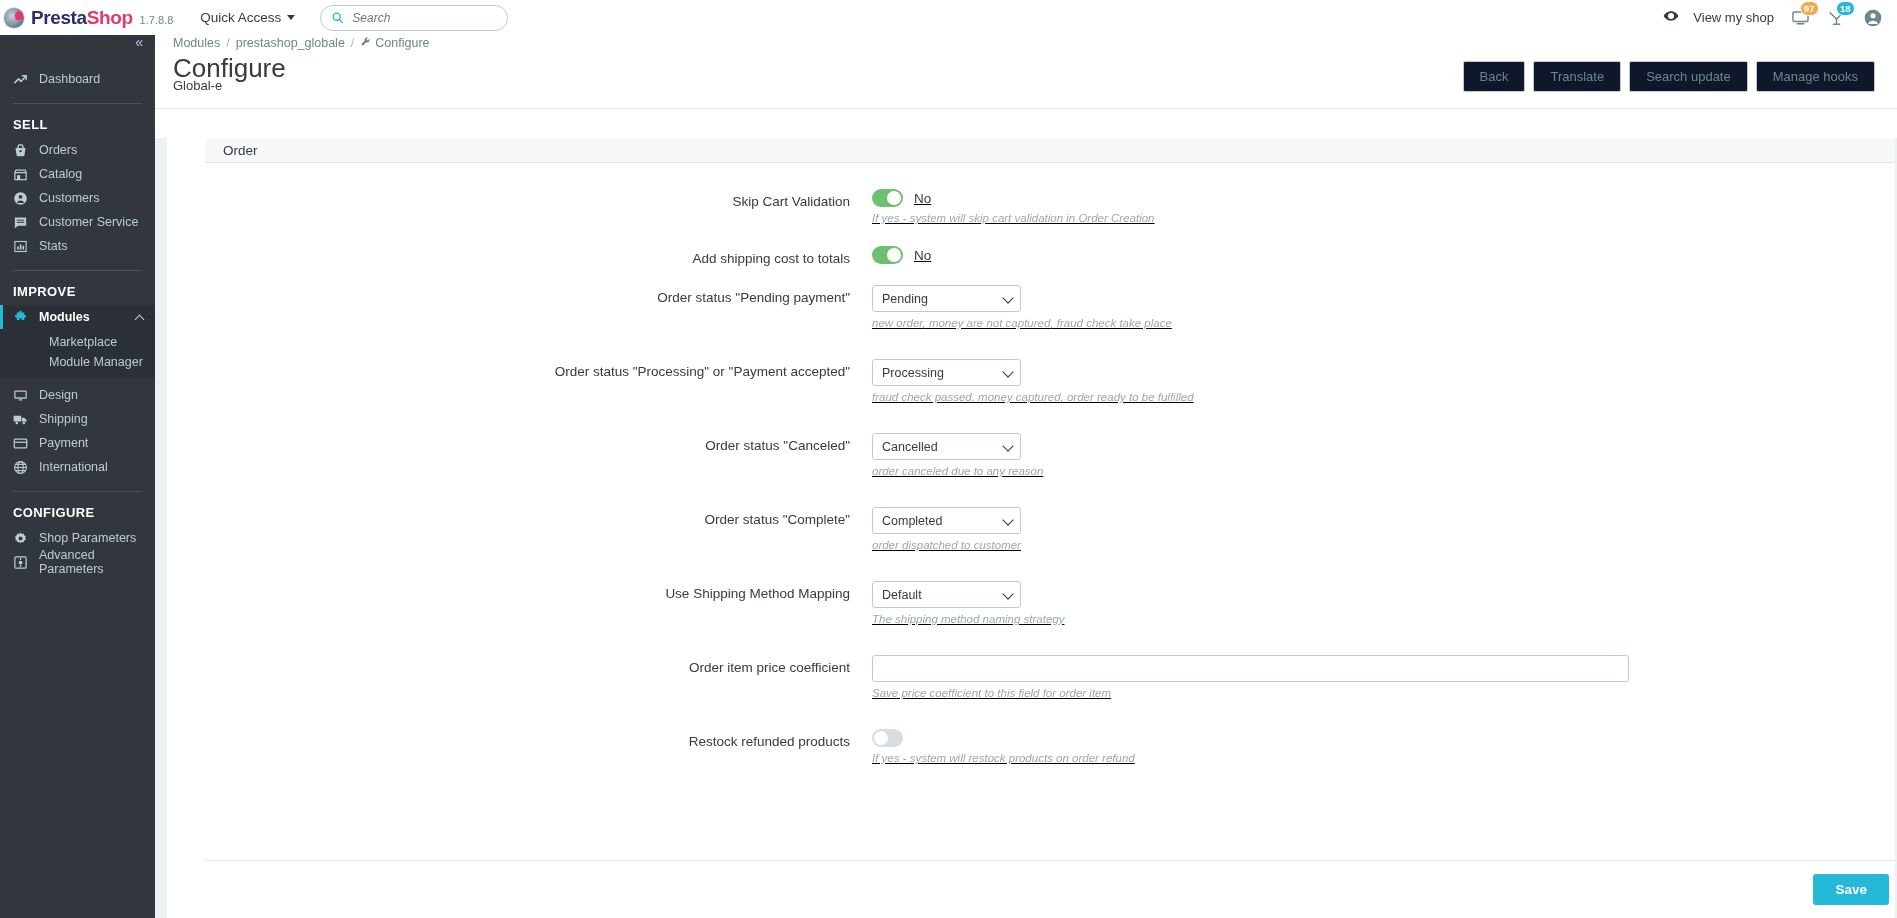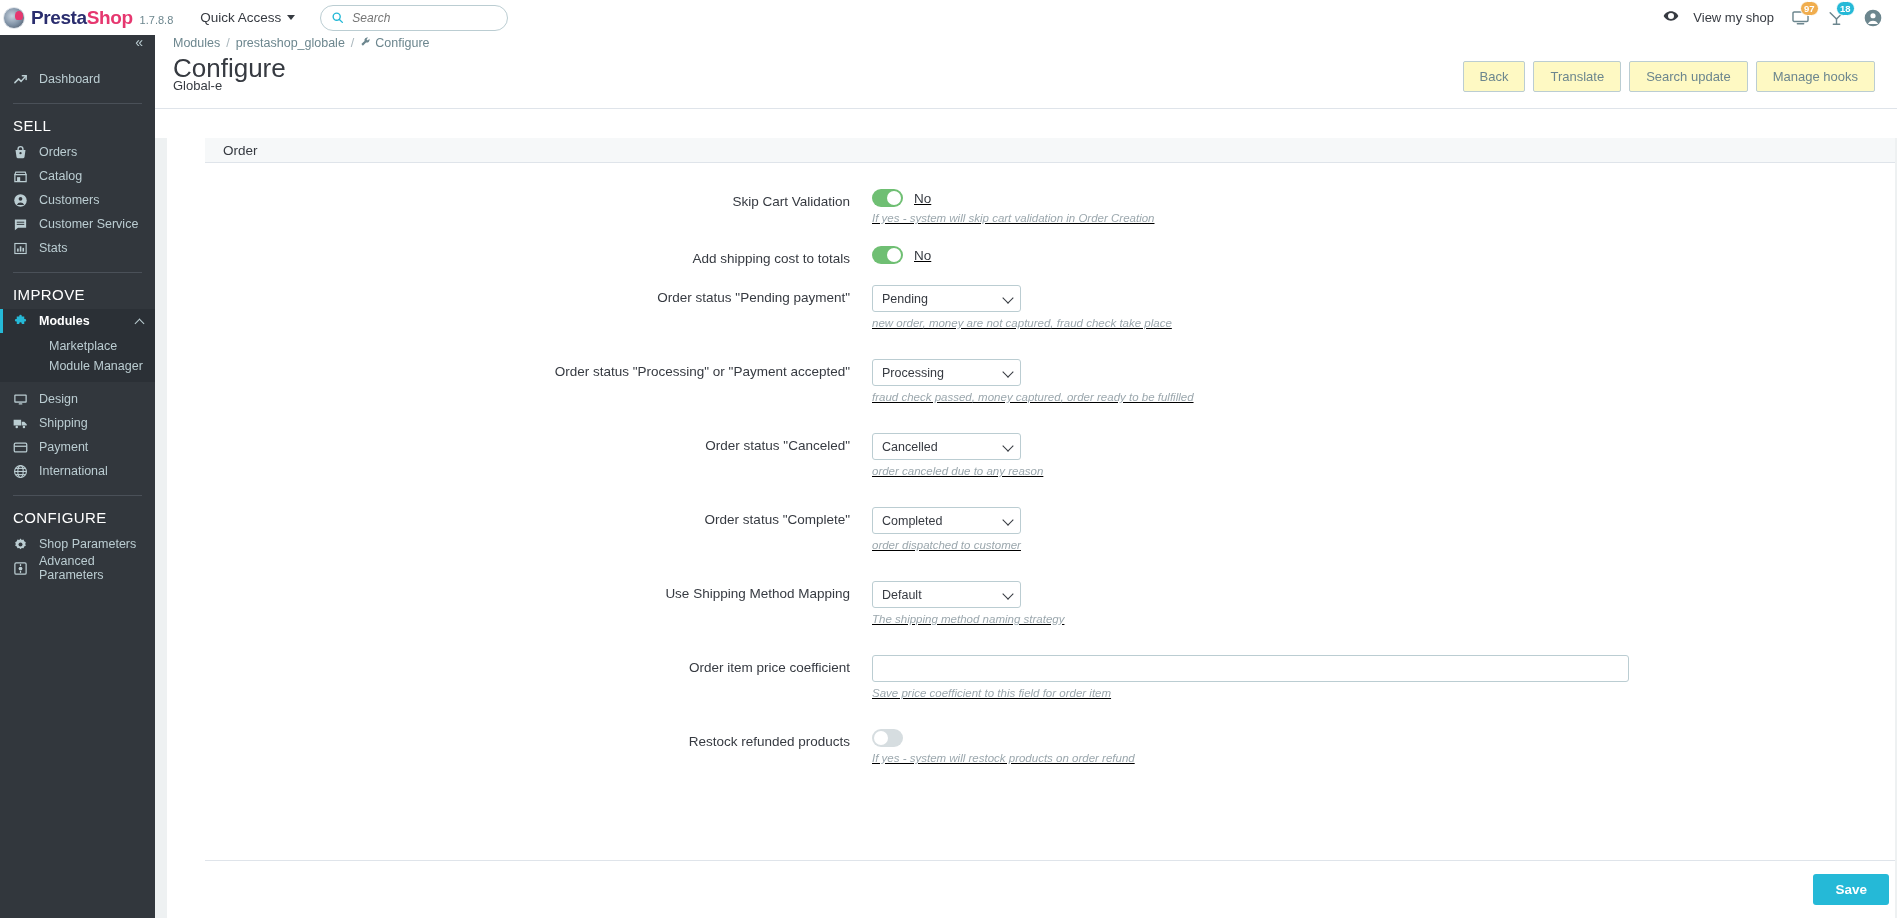--- a/index.html
+++ b/index.html
@@ -92,21 +92,21 @@
   .nav-item.active {
     background: #2b3036; color: #fff; font-weight: bold;
   }
   .nav-item.active::before {
     content: ""; position: absolute; left: 0; top: 0;
     width: 3px; height: 100%; background: #25b9d7;
   }
   .nav-item.active .nicon { color: #25b9d7; }
   .nav-sep { height: 1px; background: #4a5058; margin: 12px 13px 0 13px; }
   .nav-title {
-    font-size: 15px; font-weight: normal; color: #fff;
+    font-size: 13px; font-weight: bold; color: #fff;
     letter-spacing: .4px; padding: 13px 0 6px 13px;
   }
   .submenu { background: #2b3036; padding: 3px 0 6px 10px; }
   .sub-item { font-size: 12.5px; color: #bbcdd2; padding: 3px 0 3px 39px; cursor: pointer; }
   .chev-up {
     margin-left: auto; margin-right: 12px;
     width: 7px; height: 7px; border-left: 1.6px solid #bbcdd2; border-top: 1.6px solid #bbcdd2;
     transform: rotate(45deg); position: relative; top: 2px;
   }
 
@@ -123,21 +123,21 @@
   .breadcrumb .bc-link { color: #6c868e; cursor: pointer; }
   .breadcrumb .bc-sep { color: #aab7bd; }
   .breadcrumb .bc-cur { color: #6c868e; display: flex; align-items: center; gap: 4px; }
   .ptitle { font-size: 26px; color: #363a41; font-weight: normal; margin-top: 5px; line-height: 1; }
   .psubtitle { font-size: 13px; color: #363a41; margin-top: -3px; }
 
   .header-actions {
     position: absolute; right: 22px; top: 32px; display: flex; gap: 8px;
   }
   .hbtn {
-    border: 1px solid #bbcdd2; background: #fef9c3; color: #6c868e;
+    border: 1px solid #bbcdd2; background: #0f172a; color: #6c868e;
     font-size: 13px; font-family: "Liberation Sans", sans-serif;
     padding: 7px 16px; border-radius: 2px; cursor: pointer; white-space: nowrap;
   }
 
   
   .panel-tabhead {
     background: #f6f8f9; border-bottom: 1px solid #dfe4ea;
     height: 25px; display: flex; align-items: center; padding-left: 18px;
   }
   .panel-tab { font-size: 13.5px; color: #363a41; cursor: pointer; }

